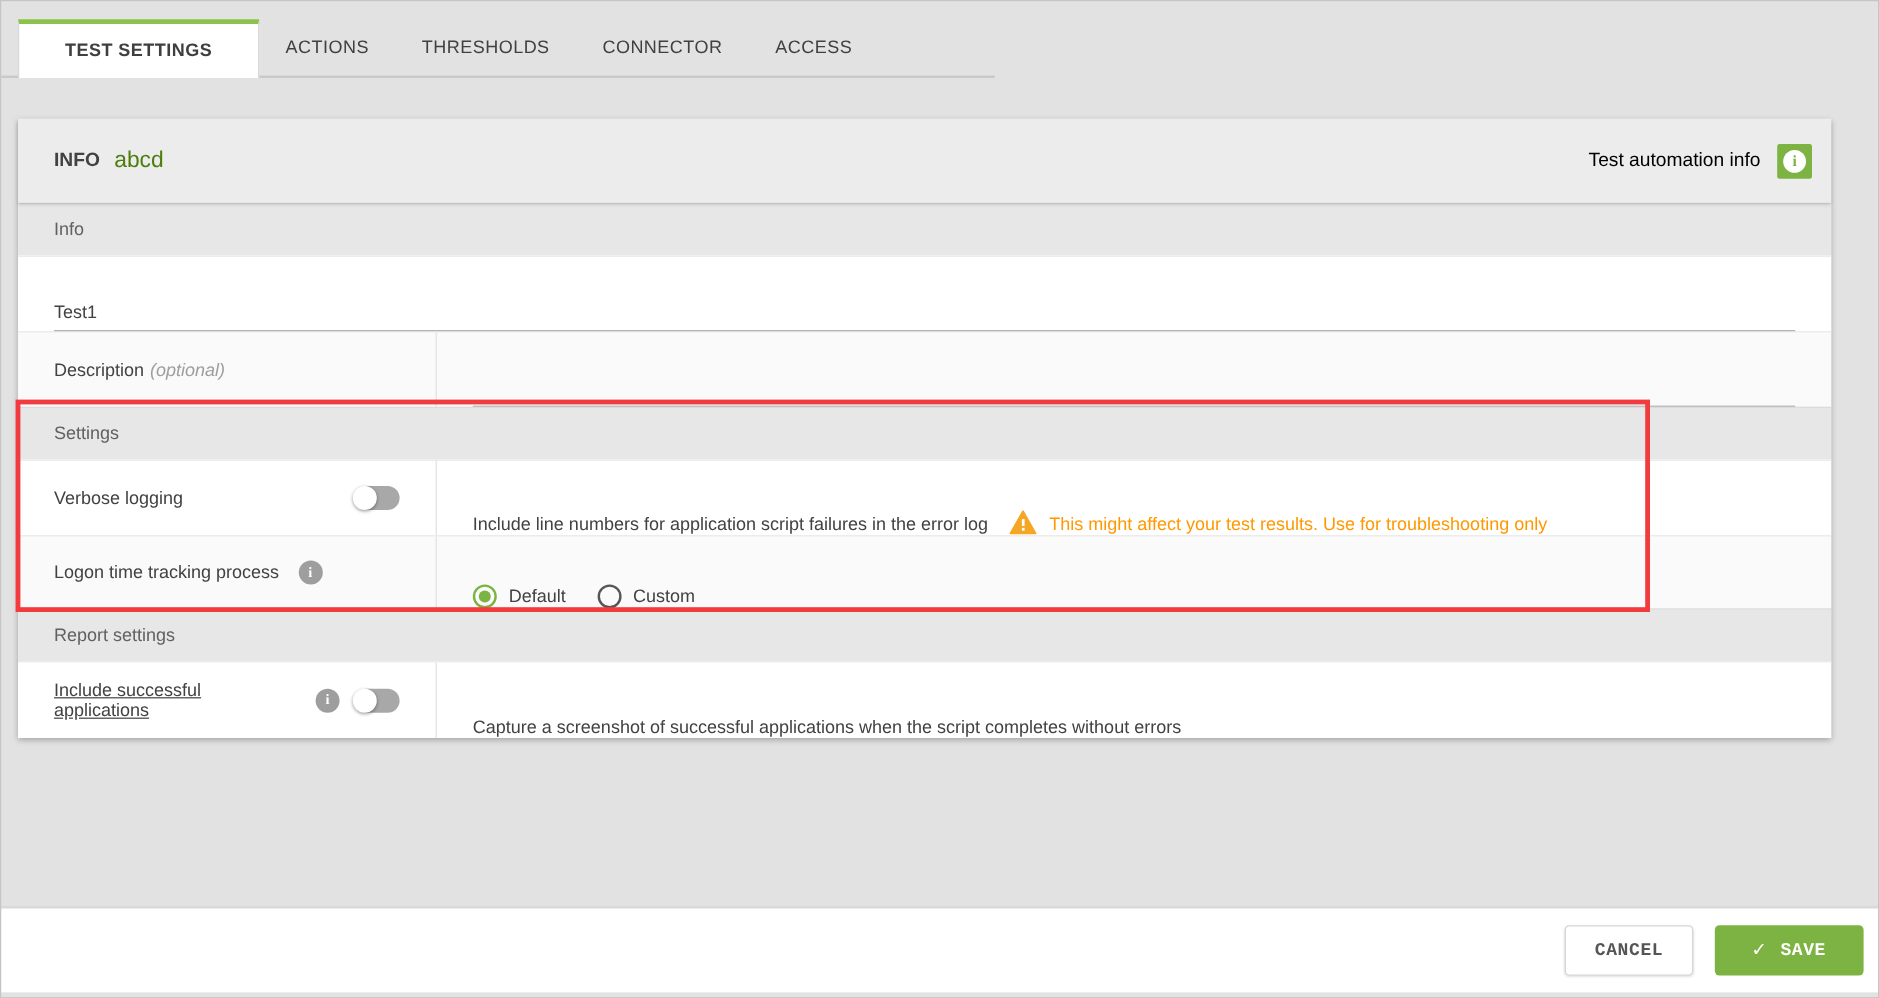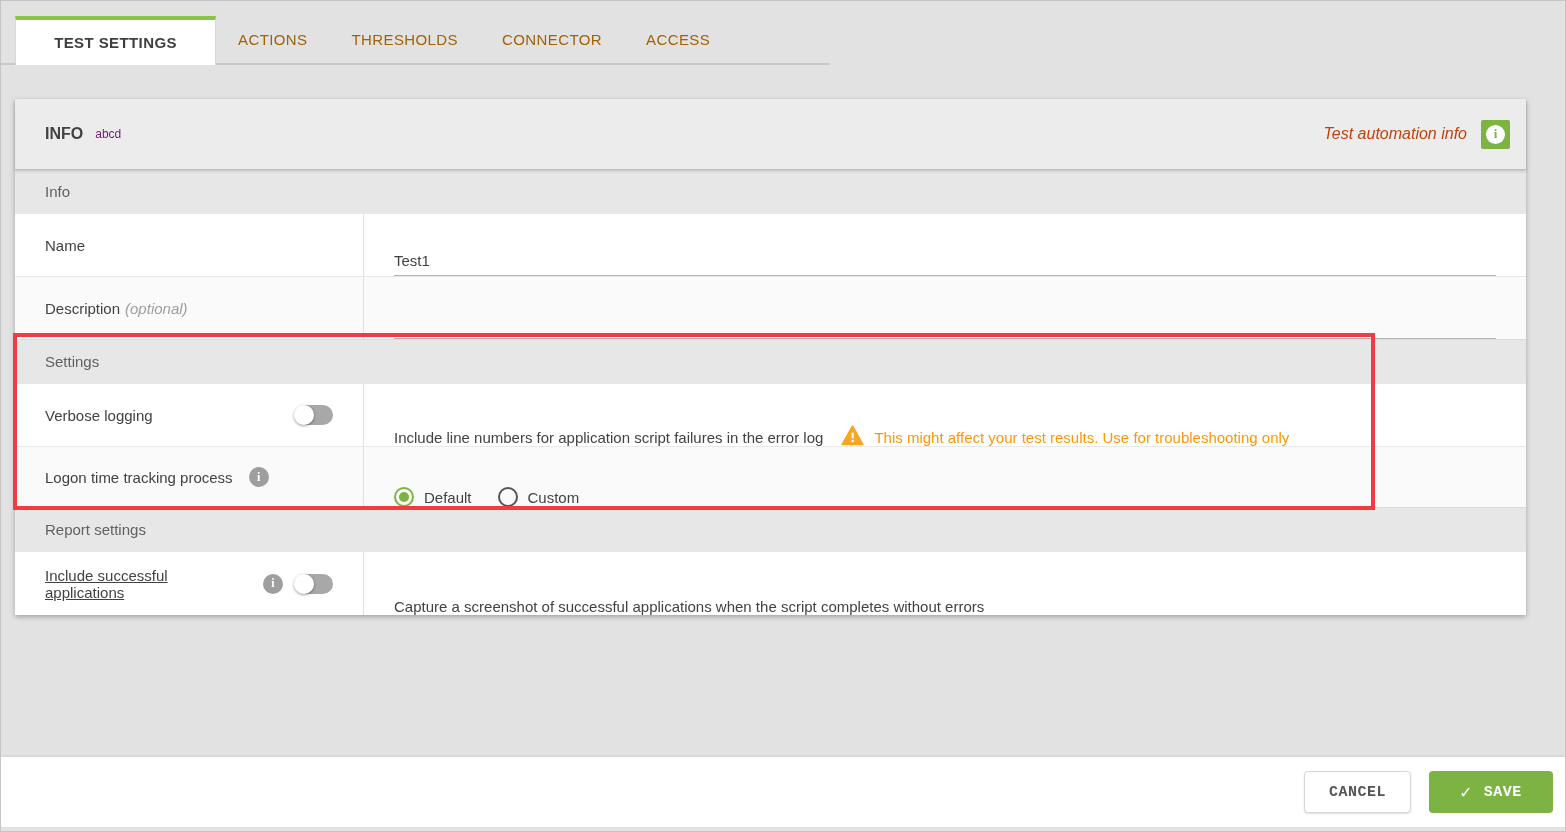--- a/index.html
+++ b/index.html
@@ -2,30 +2,30 @@
 <html><head>
 <meta charset="utf-8">
 <style>
   * { margin:0; padding:0; box-sizing:border-box; }
   html,body { width:1566px; height:832px; }
   body { font-family:"Liberation Sans", sans-serif; background:#d7dadd; }
   .screen { position:relative; width:1566px; height:832px; background:#e2e2e2; border:1px solid #c5c5c5; overflow:hidden; }
 
   
   .tabs-wrap { position:absolute; top:15px; left:0; width:828px; height:49px; border-bottom:2px solid #c9c9c9; display:flex; align-items:stretch; padding-left:14px; }
-  .tab { display:flex; align-items:center; justify-content:center; font-size:15px; letter-spacing:.4px; color:#a16207; padding:0 22px; cursor:pointer; }
+  .tab { display:flex; align-items:center; justify-content:center; font-size:15px; letter-spacing:.4px; color:#404040; padding:0 22px; cursor:pointer; }
   .tab.active { width:201px; padding:0; background:#fff; color:#3f3f3f; font-weight:bold; border-top:4px solid #8bc34a; border-left:1px solid #d8d8d8; border-right:1px solid #d8d8d8; margin-bottom:-2px; z-index:2; }
 
   
   .panel { position:absolute; top:98px; left:14px; width:1511px; background:#fff; box-shadow:0 2px 5px rgba(0,0,0,.28); }
   .panel-header { height:70px; background:#ececec; display:flex; align-items:center; padding:0 16px 0 30px; position:relative; z-index:3; box-shadow:0 2px 3px rgba(0,0,0,.18); }
   .panel-title { font-size:16px; font-weight:bold; color:#424242; }
-  .panel-subtitle { font-size:12px; color:#701a75; margin-left:12px; }
+  .panel-subtitle { font-size:19px; color:#4d7c0f; margin-left:12px; }
   .panel-header .spacer { flex:1; }
-  .header-hint { font-style:italic; font-size:16px; color:#c2410c; }
+  .header-hint { font-size:16px; color:#000000; }
   .info-green { width:29px; height:29px; background:#7cb342; border-radius:2px; margin-left:14px; display:flex; align-items:center; justify-content:center; cursor:pointer; }
   .info-green .circle { width:19px; height:19px; background:#fff; border-radius:50%; display:flex; align-items:center; justify-content:center; color:#7cb342; font-weight:bold; font-size:13px; font-family:"Liberation Serif", serif; }
 
   .section-header { height:44px; background:#e7e7e7; display:flex; align-items:center; padding:0 30px; font-size:15px; color:#616161; border-top:1px solid #dcdcdc; }
 
   .row { display:flex; background:#fff; border-top:1px solid #e8e8e8; min-height:63px; }
   .row.alt { background:#fafafa; }
   .label-cell { width:349px; flex:none; display:flex; align-items:center; padding:0 30px; border-right:1px solid #e0e0e0; font-size:15px; color:#424242; }
   .label-cell .grow { flex:1; }
   .content-cell { flex:1; display:flex; align-items:flex-end; padding:0 30px; font-size:15px; color:#424242; }
@@ -77,23 +77,20 @@
       <span class="spacer"></span>
       <span class="header-hint">Test automation info</span>
       <span class="info-green">
         <span class="circle">i</span>
       </span>
     </div>
 
     <div class="section-header">Info</div>
 
     <div class="row">
-      <div class="label-cell">
-        <span>Name</span>
-      </div>
       <div class="content-cell">
         <input class="line-input" type="text" value="Test1" style="">
       </div>
     </div>
 
     <div class="row alt">
       <div class="label-cell">
         <span>Description</span>
         <span class="optional">(optional)</span>
       </div>

